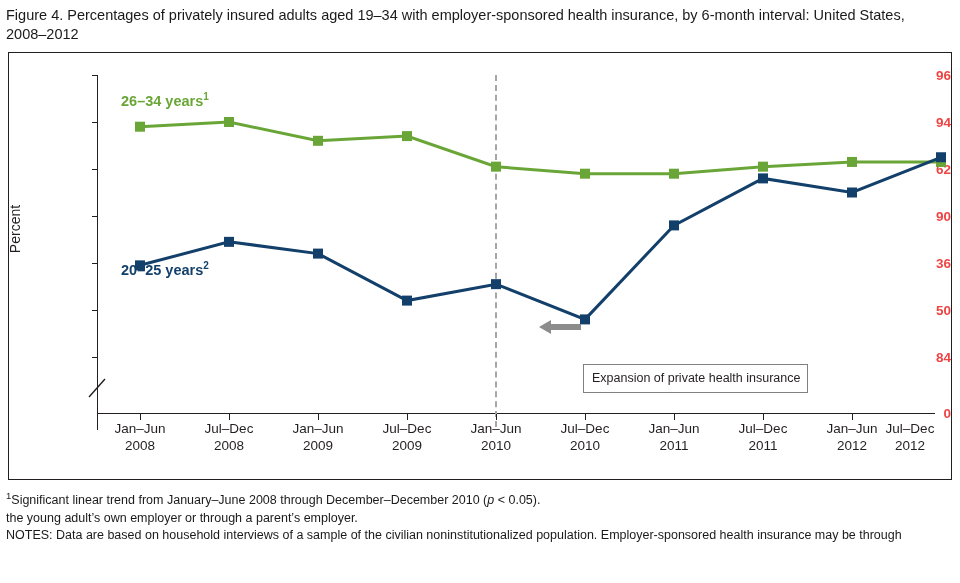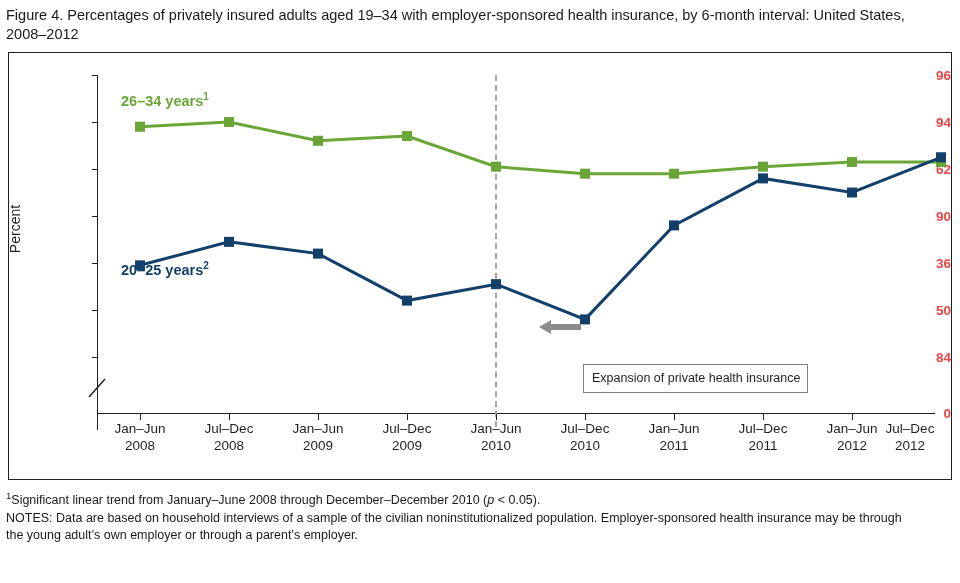--- a/index.html
+++ b/index.html
@@ -297,17 +297,17 @@
     <div class="xtick-mark" style="left:901px; top:361px; opacity:0;"></div>
     <div class="xtick" style="left:901px; top:367px;">
       <div>Jul–Dec</div>
       <div>2012</div>
     </div>
 
   </div>
 
   <div id="notes">
     <div><span class="fn-sup">1</span><span>Significant linear trend from January–June 2008 through December–December 2010 (</span><span class="ital">p</span><span> &lt; 0.05).</span></div>
+    <div>the young adult’s own employer or through a parent’s employer.</div>
     <div>NOTES: Data are based on household interviews of a sample of the civilian noninstitutionalized population. Employer-sponsored health insurance may be through</div>
-    <div>the young adult’s own employer or through a parent’s employer.</div>
   </div>
 
 </div>
 
 </body></html>

